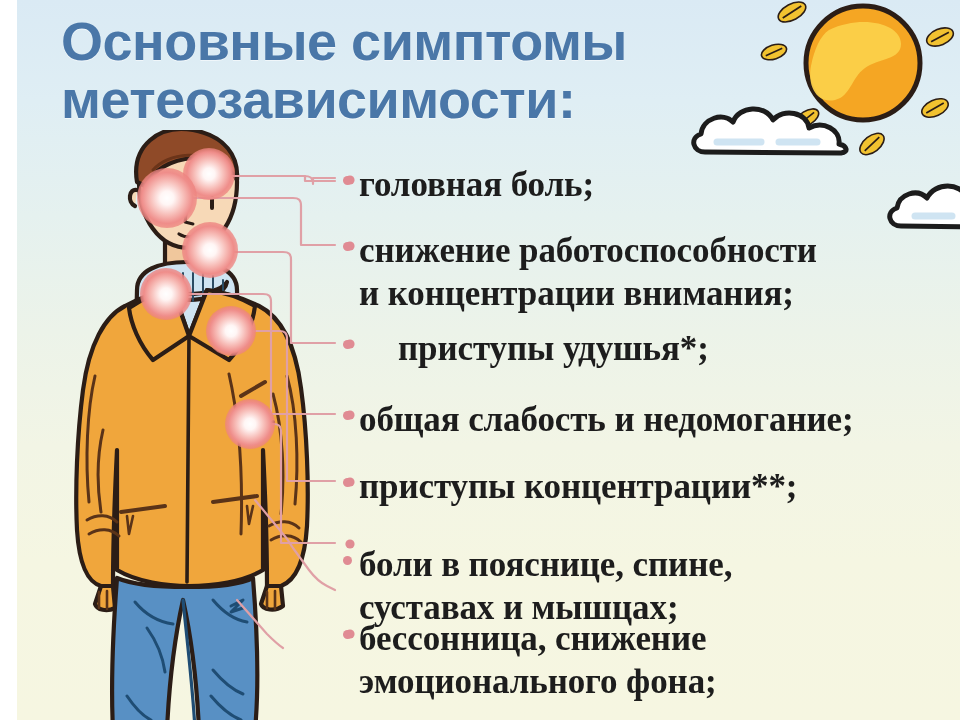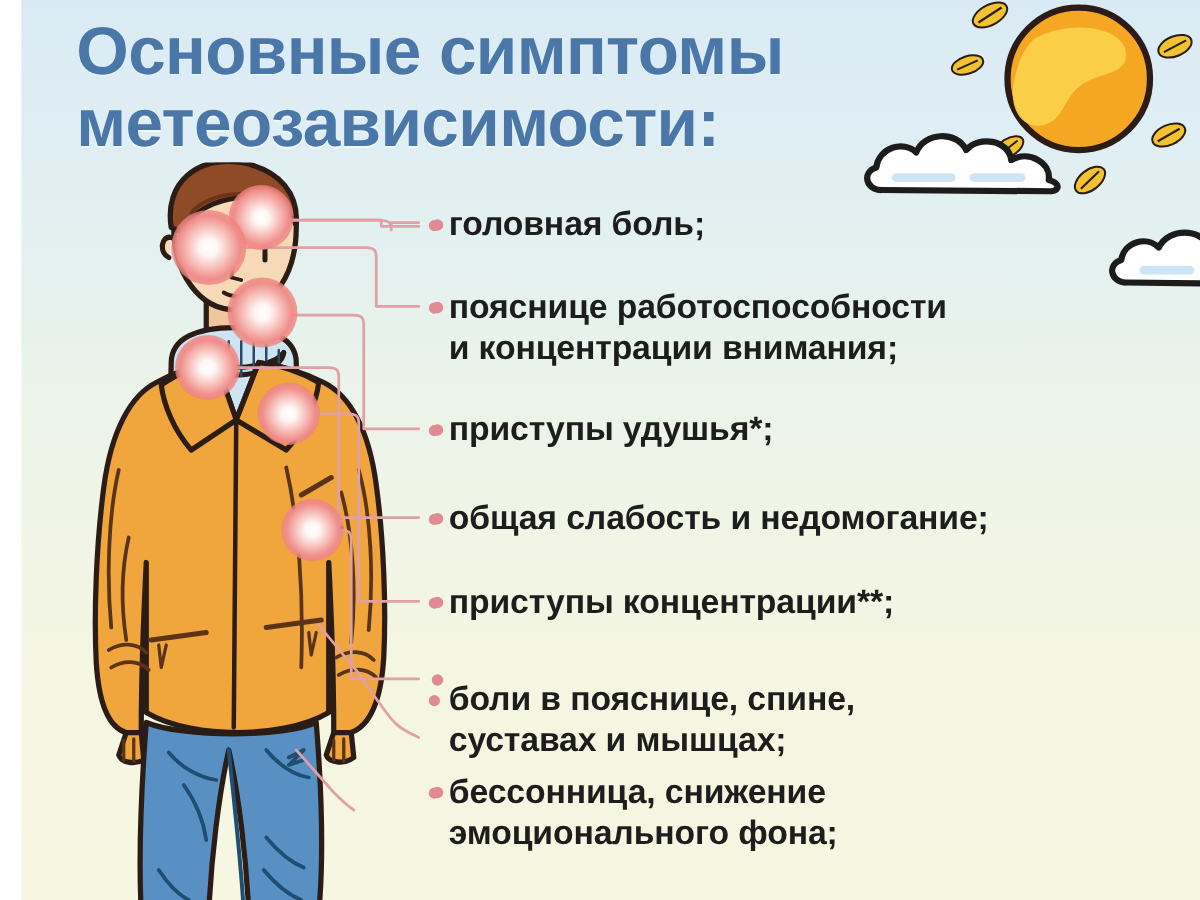--- a/index.html
+++ b/index.html
@@ -59,23 +59,23 @@
   .bullet-dot {
     flex: none;
     width: 9px;
     height: 9px;
     border-radius: 50%;
     background: #e08b93;
     margin-top: 13px;
     margin-right: 7px;
   }
   .symptom-text {
-    font-family: Liberation Sans, sans-serif;
+    font-family: Liberation Serif, serif;
     font-weight: bold;
-    font-size: 27px;
+    font-size: 35px;
     line-height: 1.23;
     color: #1d1d1d;
     white-space: pre-line;
     letter-spacing: -0.1px;
   }
   
   #connectors { position: absolute; inset: 0; }
 
   
   #person { position: absolute; left: 0; top: 130px; }
@@ -321,25 +321,25 @@
   </div>
 
   <div id="symptom-list">
     <div class="symptom-item" style="top:8px;">
       <span class="bullet-dot"></span>
       <span class="symptom-text">головная боль;</span>
     </div>
 
     <div class="symptom-item" style="top:74px;">
       <span class="bullet-dot"></span>
-      <span class="symptom-text">пояснице работоспособности
+      <span class="symptom-text">снижение работоспособности
 и концентрации внимания;</span>
     </div>
 
-    <div class="symptom-item" style="top:172px;">
+    <div class="symptom-item" style="top:172px;gap:39px;">
       <span class="bullet-dot"></span>
       <span class="symptom-text">приступы удушья*;</span>
     </div>
 
     <div class="symptom-item" style="top:243px;">
       <span class="bullet-dot"></span>
       <span class="symptom-text">общая слабость и недомогание;</span>
     </div>
 
     <div class="symptom-item" style="top:310px;">

